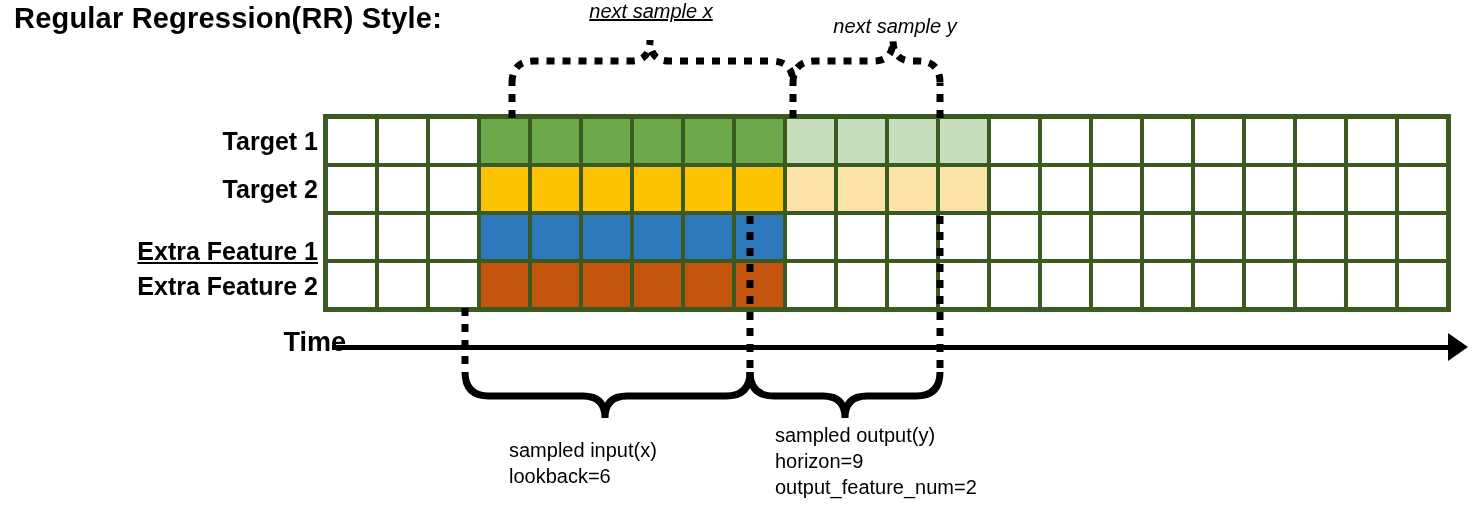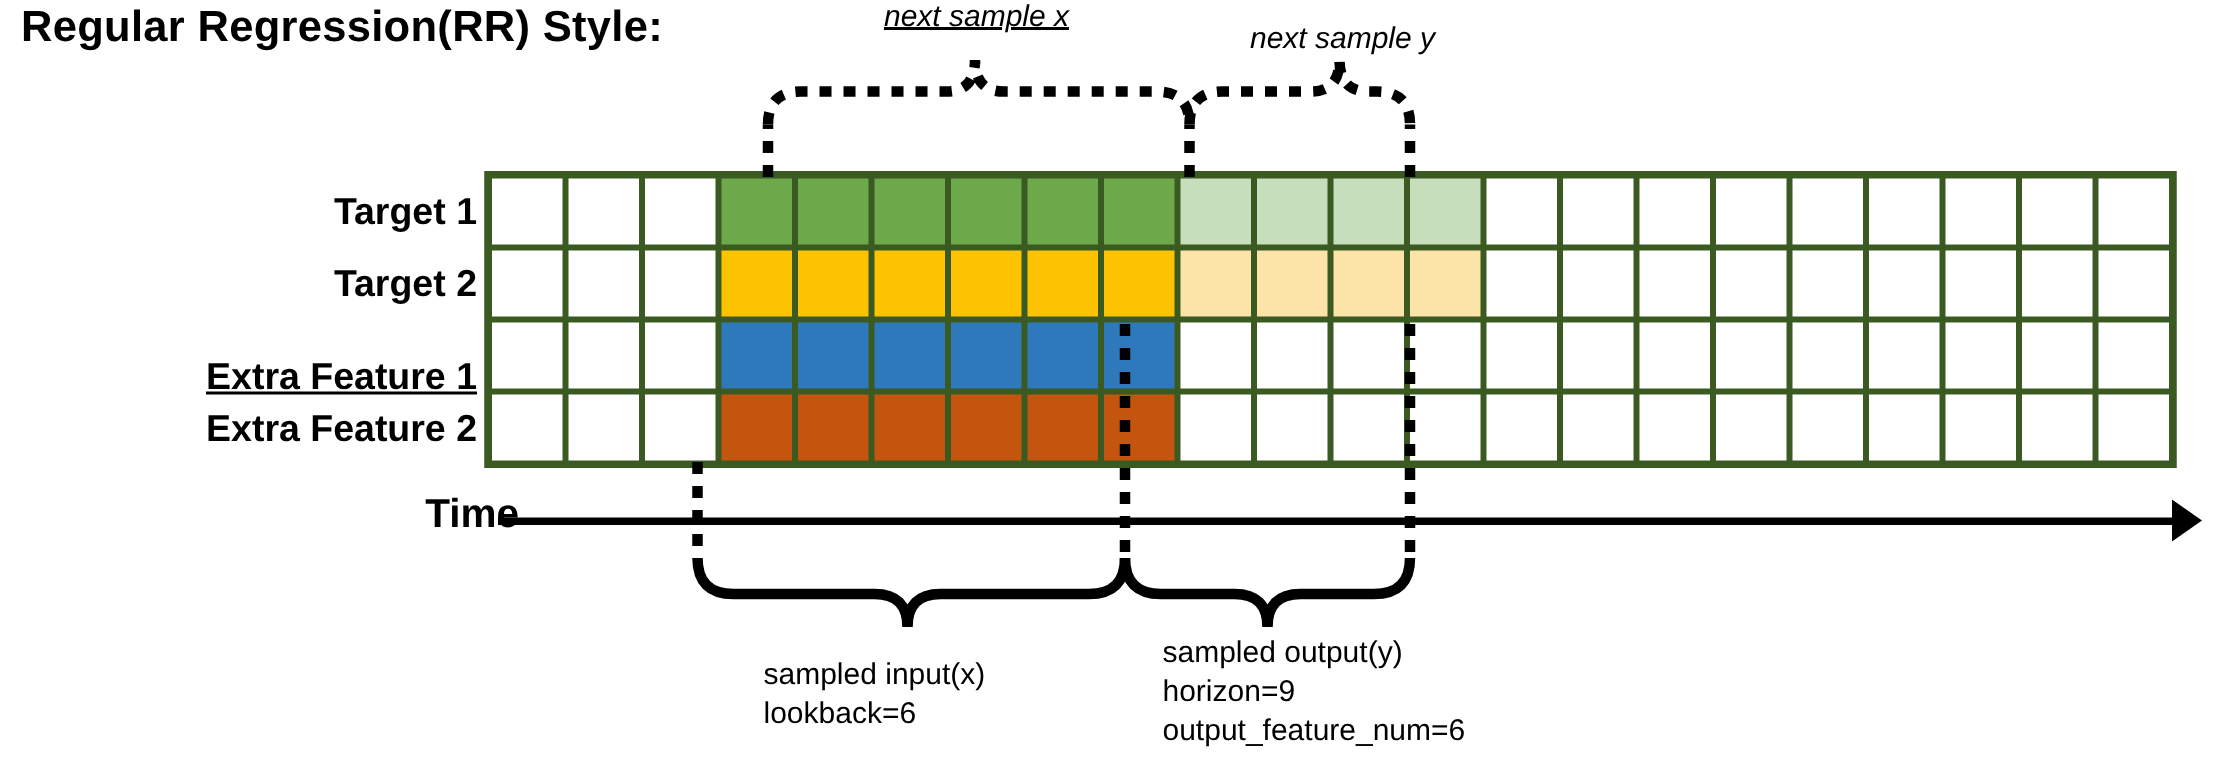--- a/index.html
+++ b/index.html
@@ -259,14 +259,14 @@
 </svg>
 
 <div class="abs caption" id="cap-x">
   <div>sampled input(x)</div>
   <div>lookback=6</div>
 </div>
 
 <div class="abs caption" id="cap-y">
   <div>sampled output(y)</div>
   <div>horizon=9</div>
-  <div>output_feature_num=6</div>
+  <div>output_feature_num=2</div>
 </div>
 
 </body></html>

